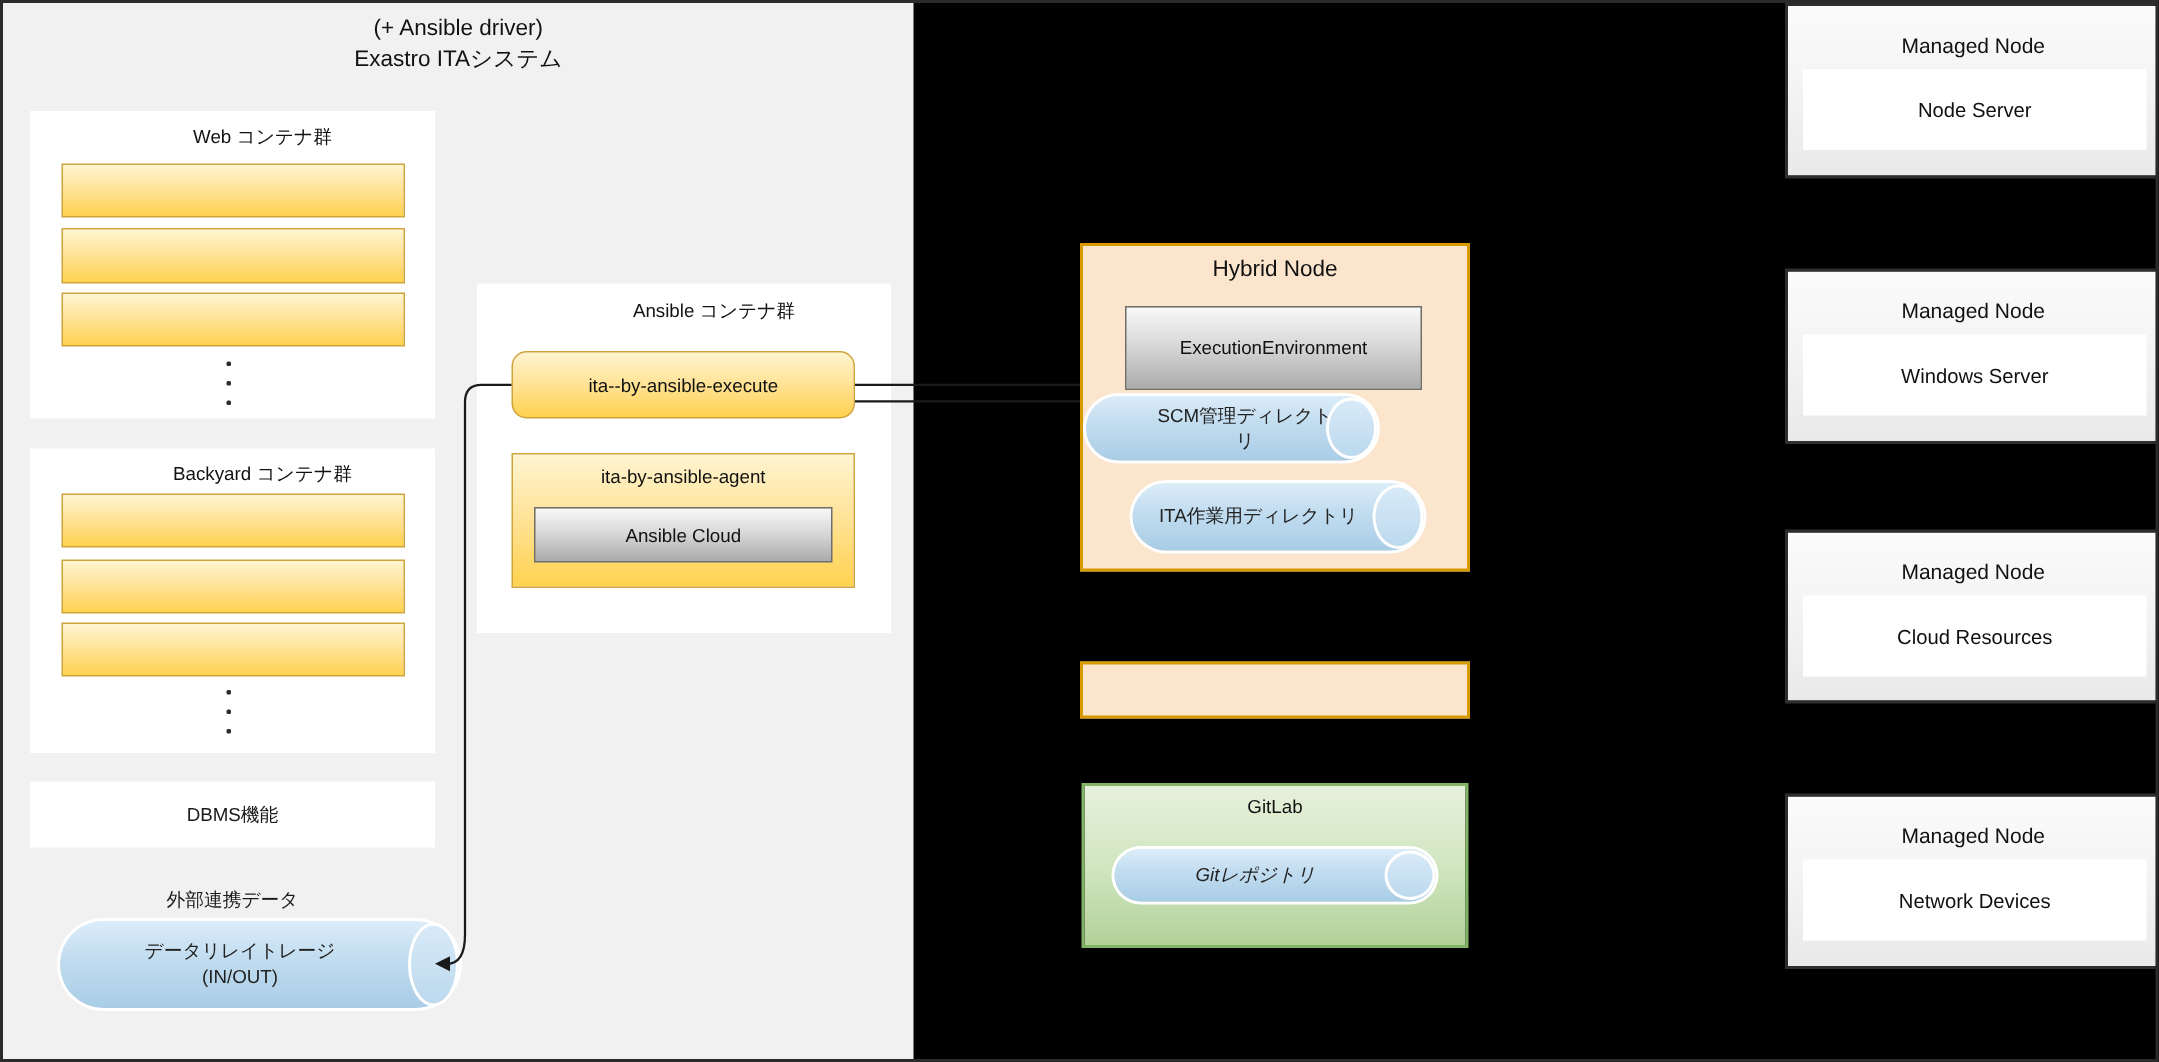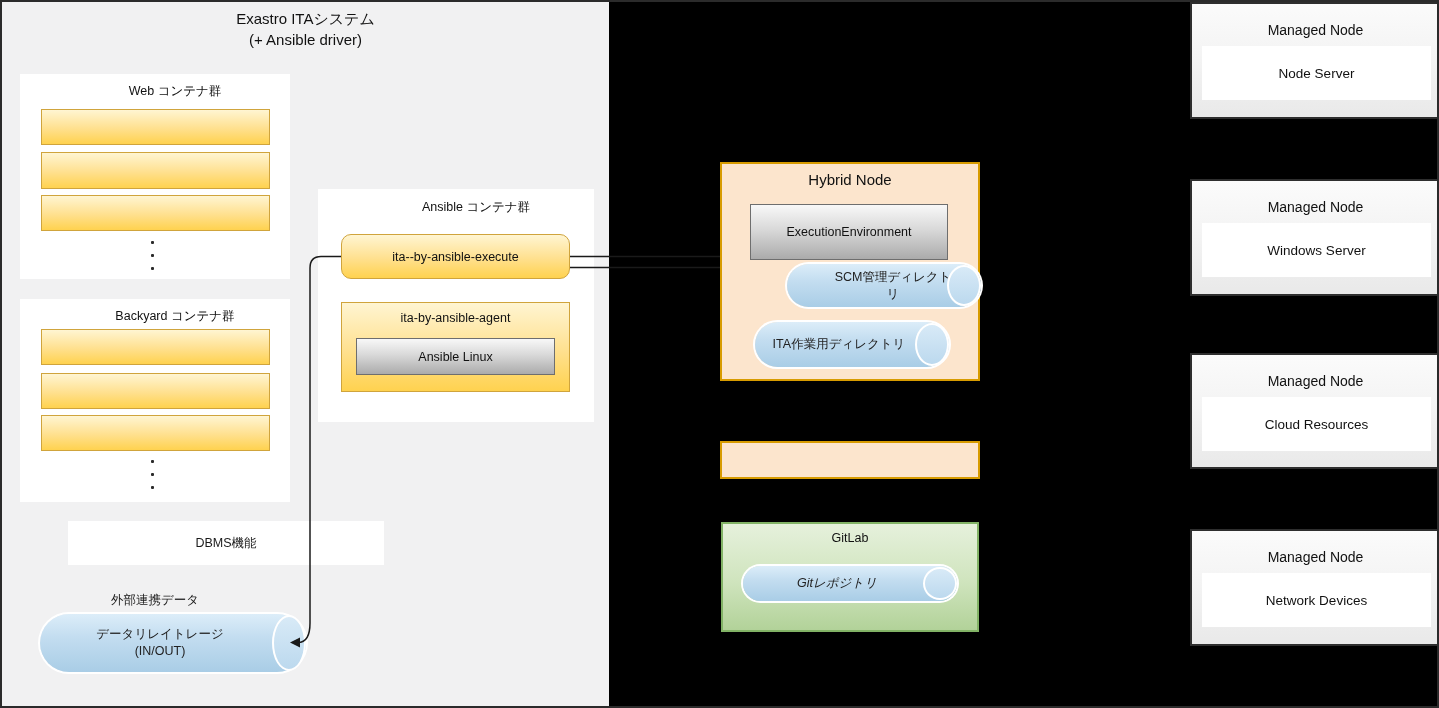--- a/index.html
+++ b/index.html
@@ -95,22 +95,22 @@
   .conn-svg { position:absolute; left:0; top:0; width:1439px; height:708px; pointer-events:none; }
 </style>
 </head>
 <body>
 
 <div class="canvas">
 
   <div class="left-panel"></div>
 
   <div class="diagram-title">
+    <div>(+ Ansible driver)</div>
     <div>Exastro ITAシステム</div>
-    <div>(+ Ansible driver)</div>
   </div>
 
   <div class="white-card" style="left:18px; top:72px; width:270px; height:205px;">
     <div class="card-title" style="margin-top:9px;">Web コンテナ群</div>
   </div>
   <div class="yellow-box" style="left:39px; top:107px; width:229px; height:36px;"></div>
   <div class="yellow-box" style="left:39px; top:150px; width:229px; height:37px;"></div>
   <div class="yellow-box" style="left:39px; top:193px; width:229px; height:36px;"></div>
   <div class="dots" style="left:149px; top:239px;">
     <i></i>
@@ -123,45 +123,45 @@
   </div>
   <div class="yellow-box" style="left:39px; top:327px; width:229px; height:36px;"></div>
   <div class="yellow-box" style="left:39px; top:371px; width:229px; height:36px;"></div>
   <div class="yellow-box" style="left:39px; top:413px; width:229px; height:36px;"></div>
   <div class="dots" style="left:149px; top:458px;">
     <i></i>
       <i></i>
       <i></i>
   </div>
 
-  <div class="white-card" style="left:18px; top:519px; width:316px; height:44px;
-       display:flex; align-items:center; justify-content:center; font-size:12.5px;margin-left:48px;">DBMS機能</div>
+  <div class="white-card" style="left:18px; top:519px; width:270px; height:44px;
+       display:flex; align-items:center; justify-content:center; font-size:12.5px;">DBMS機能</div>
 
   <div class="abs" style="left:18px; top:590px; width:270px; text-align:center; font-size:12.5px;">外部連携データ</div>
   <div class="cyl" style="left:38px; top:612px; width:266px; height:58px;">
     <div class="cyl-label">
       <div>データリレイトレージ</div>
       <div>(IN/OUT)</div>
     </div>
   </div>
 
   <div class="white-card" style="left:316px; top:187px; width:276px; height:233px;">
     <div class="card-title" style="margin-top:10px;">Ansible コンテナ群</div>
   </div>
   <div class="yellow-box" style="left:339px; top:232px; width:229px; height:45px;border-radius:10px;">ita--by-ansible-execute</div>
   <div class="yellow-box" style="left:339px; top:300px; width:229px; height:90px; align-items:flex-start;">
     <span style="margin-top:8px;">ita-by-ansible-agent</span>
   </div>
-  <div class="gray-box" style="left:354px; top:336px; width:199px; height:37px;">Ansible Linux</div>
+  <div class="gray-box" style="left:354px; top:336px; width:199px; height:37px;">Ansible Cloud</div>
 
   <div class="orange-box" style="left:718px; top:160px; width:260px; height:219px;">
     <div class="box-title" style="margin-top:7px;">Hybrid Node</div>
   </div>
   <div class="gray-box" style="left:748px; top:202px; width:198px; height:56px;">ExecutionEnvironment</div>
-  <div class="cyl" style="left:785px; top:262px; width:194px; height:43px;padding-left:44px;">
+  <div class="cyl" style="left:722px; top:262px; width:194px; height:43px;padding-left:44px;">
     <div class="cyl-label">SCM管理ディレクトリ</div>
   </div>
   <div class="cyl" style="left:753px; top:320px; width:194px; height:45px;">
     <div class="cyl-label">ITA作業用ディレクトリ</div>
   </div>
 
   <div class="orange-box" style="left:718px; top:439px; width:260px; height:38px;"></div>
 
   <div class="green-box" style="left:719px; top:520px; width:258px; height:110px;">
     <div class="box-title" style="margin-top:7px;">GitLab</div>

